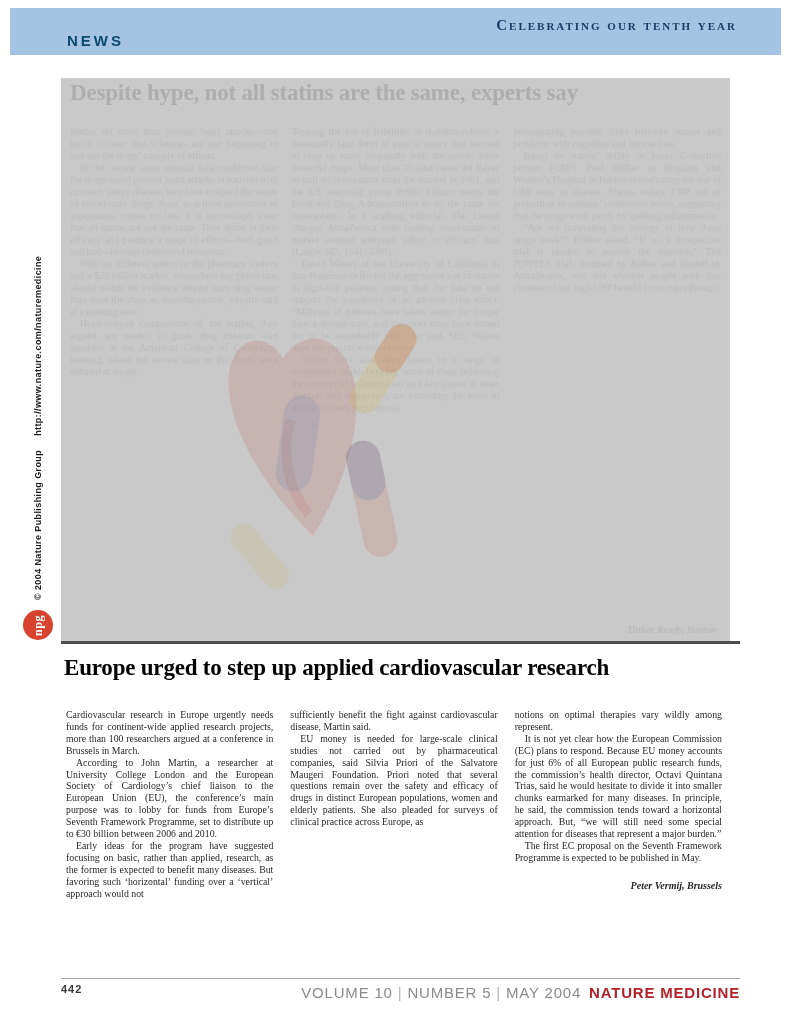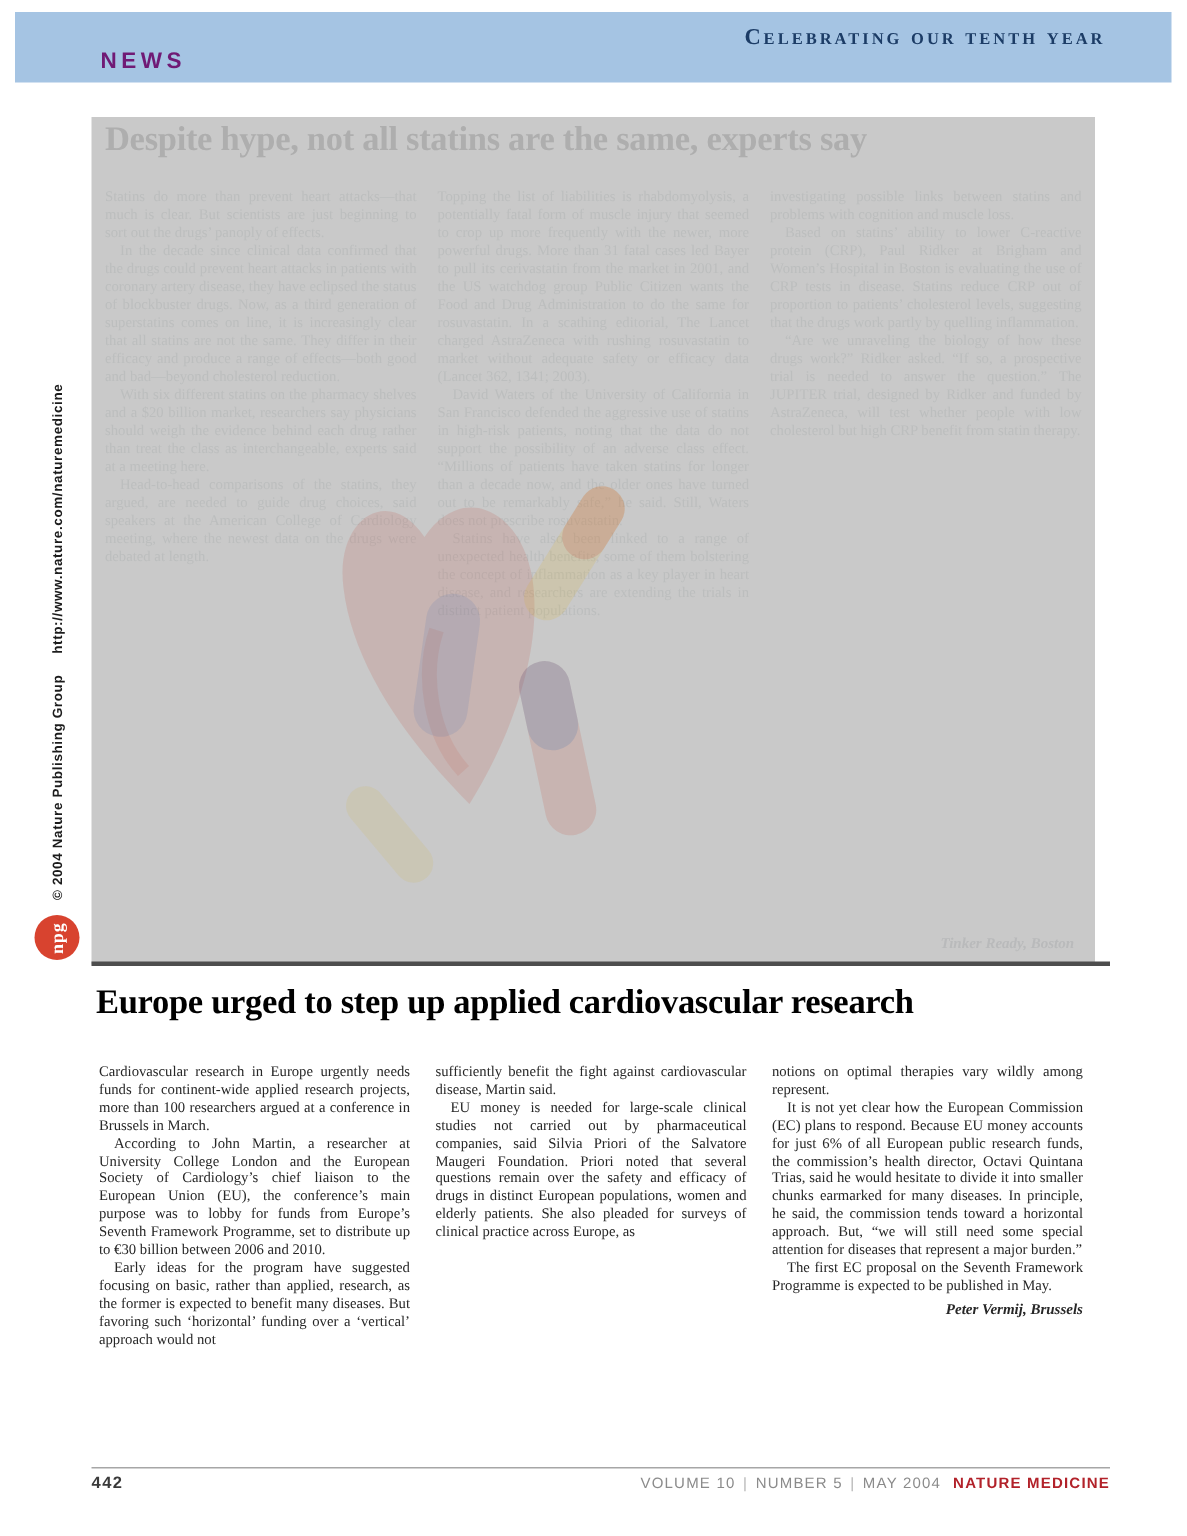--- a/index.html
+++ b/index.html
@@ -2,21 +2,21 @@
 <html><head>
 <meta charset="utf-8">
 <style>
   html,body{margin:0;padding:0;background:#ffffff;}
   .page{position:relative;width:791px;height:1024px;background:#ffffff;overflow:hidden;
         font-family:"Liberation Serif",serif;color:#222;}
 
   
   .banner{position:absolute;left:10px;top:8px;width:771px;height:47px;background:#a5c4e3;}
   .news{position:absolute;left:57px;bottom:6px;font-family:"Liberation Sans",sans-serif;
-        font-weight:bold;font-size:15px;letter-spacing:3px;color:#701a75;}
+        font-weight:bold;font-size:15px;letter-spacing:3px;color:#0c4a6e;}
   .celeb{position:absolute;right:44px;top:9px;font-variant:small-caps;
          font-size:15px;letter-spacing:2px;color:#1c3c66;font-weight:bold;}
 
   
   .vtext{position:absolute;left:33px;top:600px;transform:rotate(-90deg);transform-origin:0 0;
          white-space:nowrap;font-family:"Liberation Sans",sans-serif;font-weight:bold;
          font-size:9px;color:#1c1c1c;letter-spacing:.4px;width:560px;}
   .vtext .vurl{margin-left:14px;}
   .npg{position:absolute;left:23px;top:610px;width:30px;height:30px;border-radius:50%;
        background:#d8432f;display:flex;align-items:center;justify-content:center;}
@@ -38,28 +38,28 @@
 
   
   .title-rule{position:absolute;left:61px;top:641px;width:679px;height:3px;background:#4d4d4d;}
   .title{position:absolute;left:64px;top:655px;margin:0;font-size:23px;font-weight:bold;
        color:#000000;letter-spacing:-.2px;white-space:nowrap;}
   .body-cols{position:absolute;left:66px;top:709px;width:656px;height:258px;display:flex;gap:17px;
        font-size:9.8px;line-height:11.9px;text-align:justify;color:#272727;font-family:Liberation Serif, serif;}
   .body-cols .col{flex:1;}
   .body-cols p{margin:0;}
   .body-cols p + p{text-indent:10px;}
-  .byline{text-align:right;font-weight:bold;font-style:italic;margin-top:4px;font-size:10px;}
+  .byline{text-align:right;font-weight:bold;font-style:italic;margin-top:16px;font-size:10px;}
 
   
   .frule{position:absolute;left:61px;top:978px;width:679px;height:1px;background:#a6a6a6;}
   .pageno{position:absolute;left:61px;top:983px;font-family:"Liberation Sans",sans-serif;
        font-weight:bold;font-size:11px;letter-spacing:1px;color:#3a3a3a;}
   .fright{position:absolute;right:51px;top:984px;font-family:"Liberation Sans",sans-serif;
-       font-size:10px;letter-spacing:.8px;color:#8b8b8b;white-space:nowrap;}
+       font-size:15px;letter-spacing:.8px;color:#8b8b8b;white-space:nowrap;}
   .fright .sep{color:#b5b5b5;margin:0 5px;}
   .fright .brand{color:#b2222a;font-weight:bold;margin-left:8px;letter-spacing:.8px;}
 </style>
 </head>
 <body>
 
 <div class="page">
 
   <header class="banner">
     <span class="news">NEWS</span>

